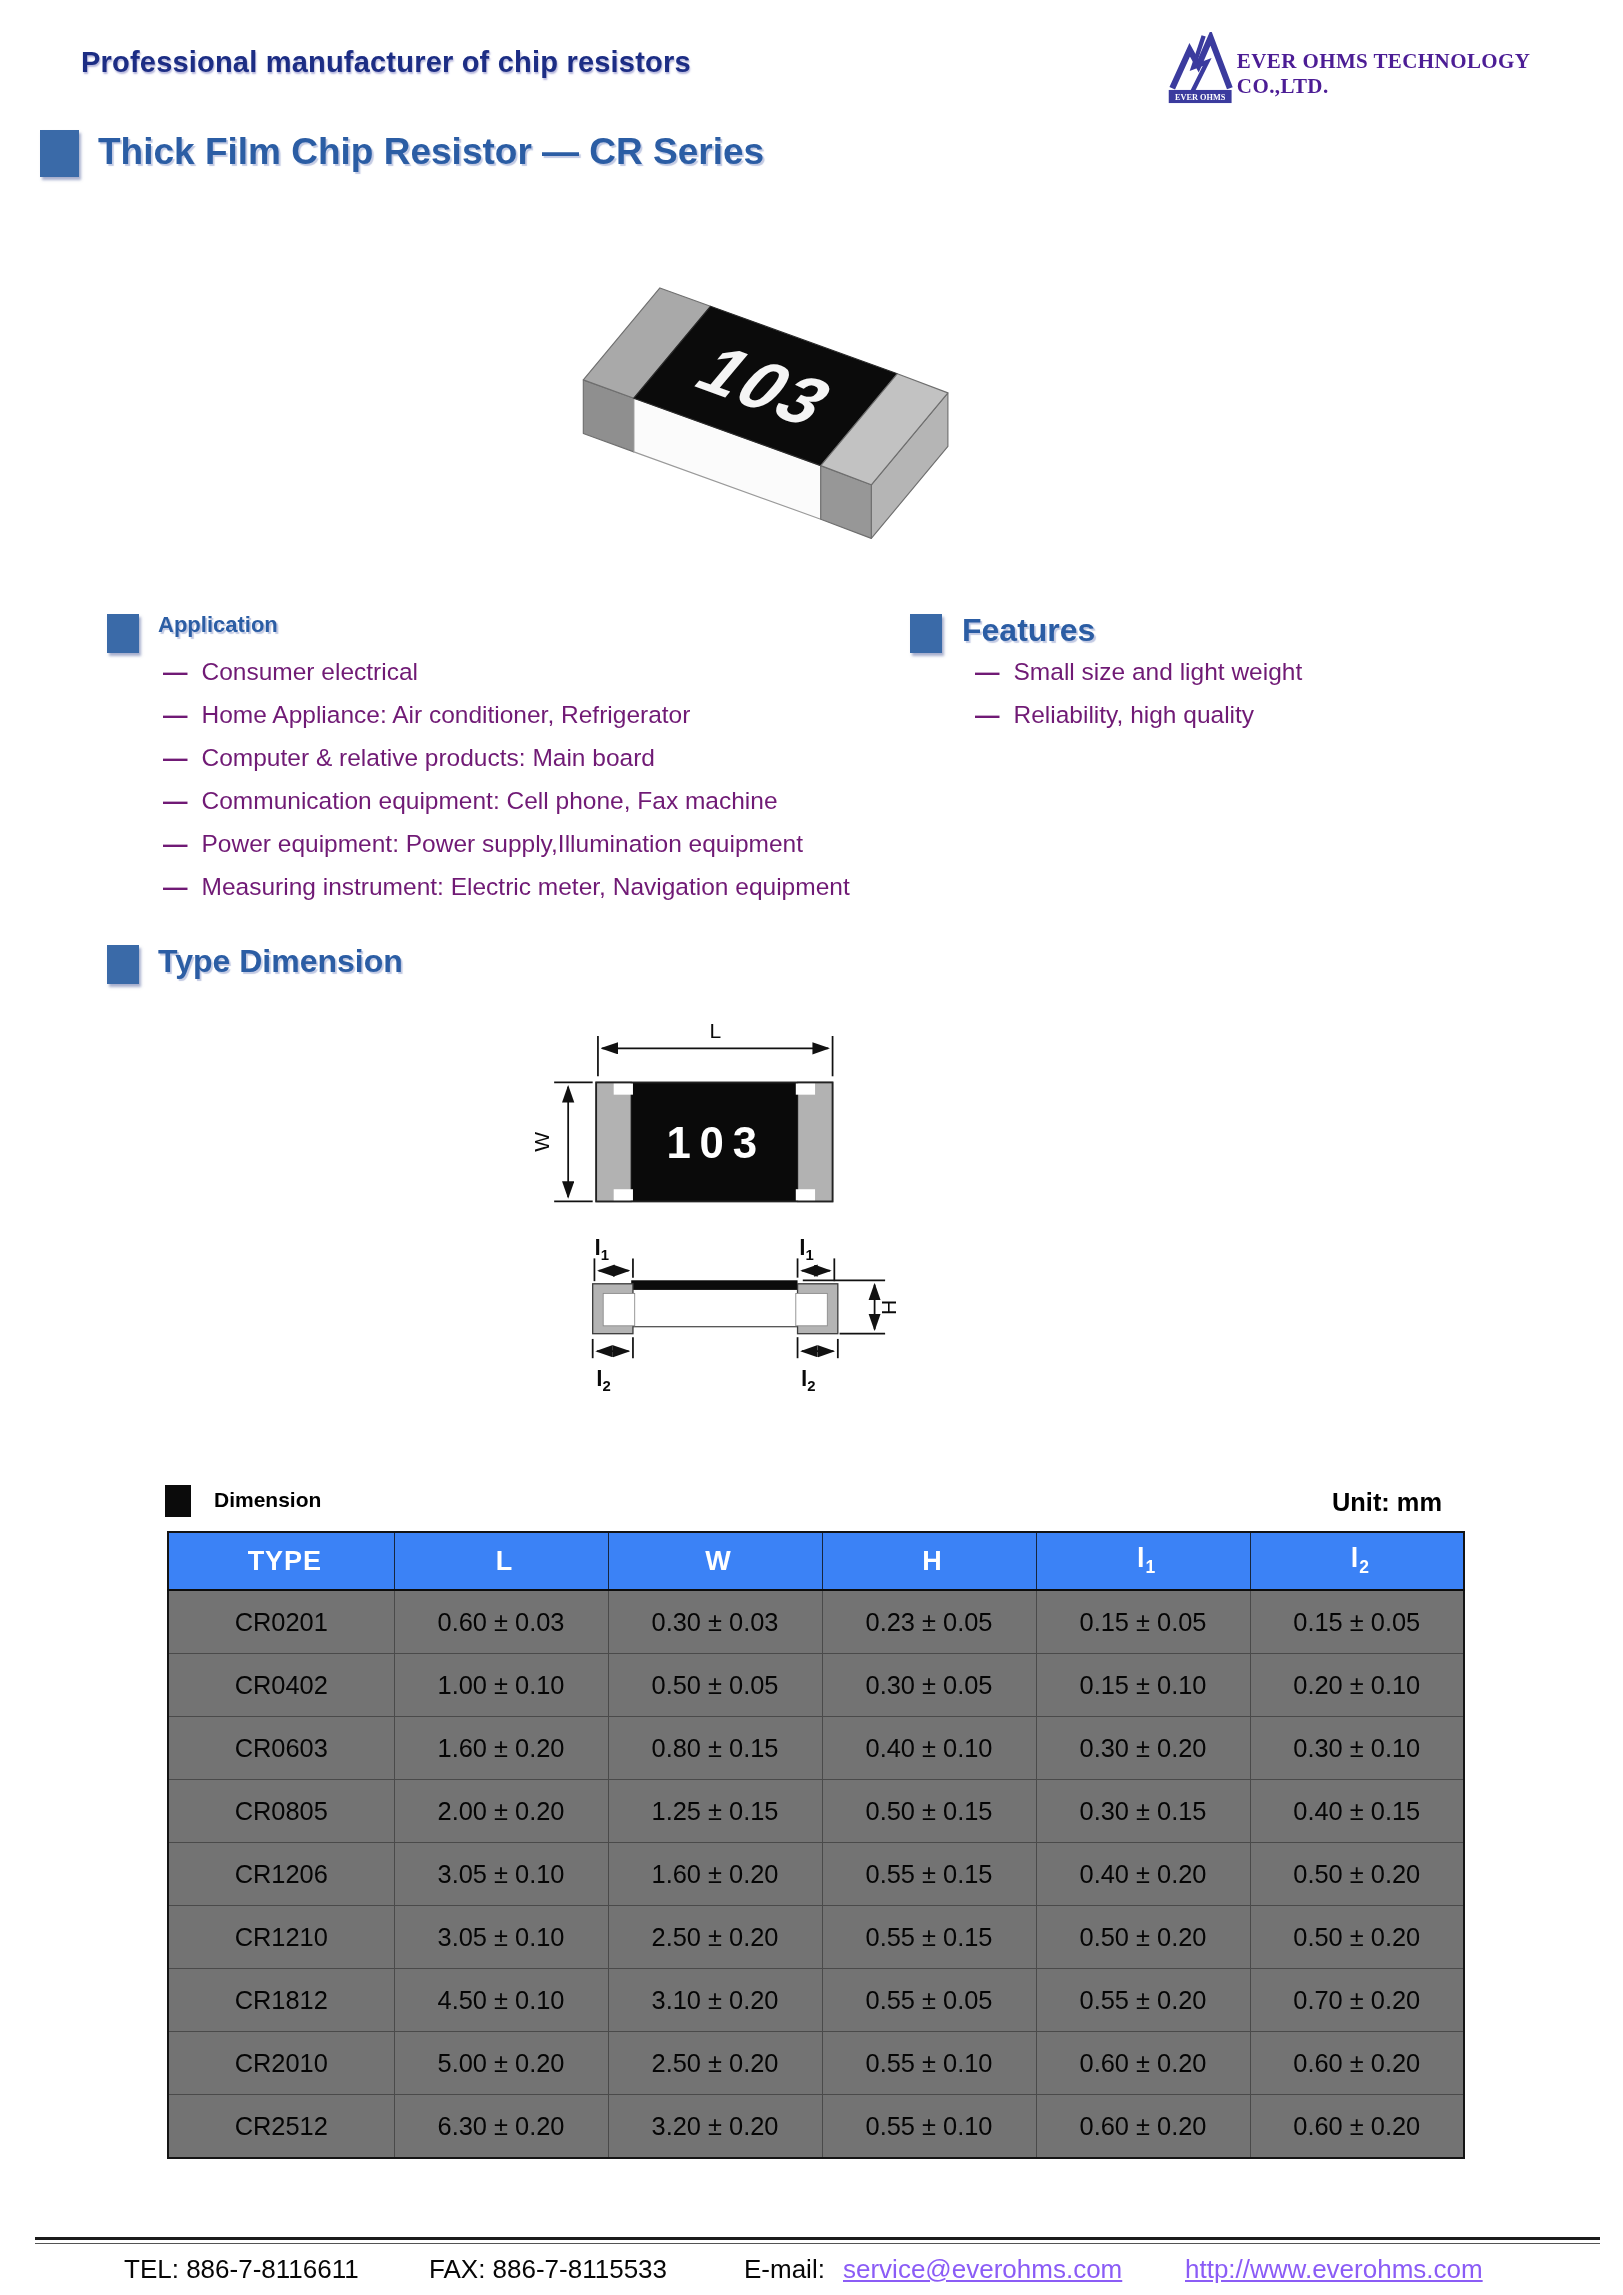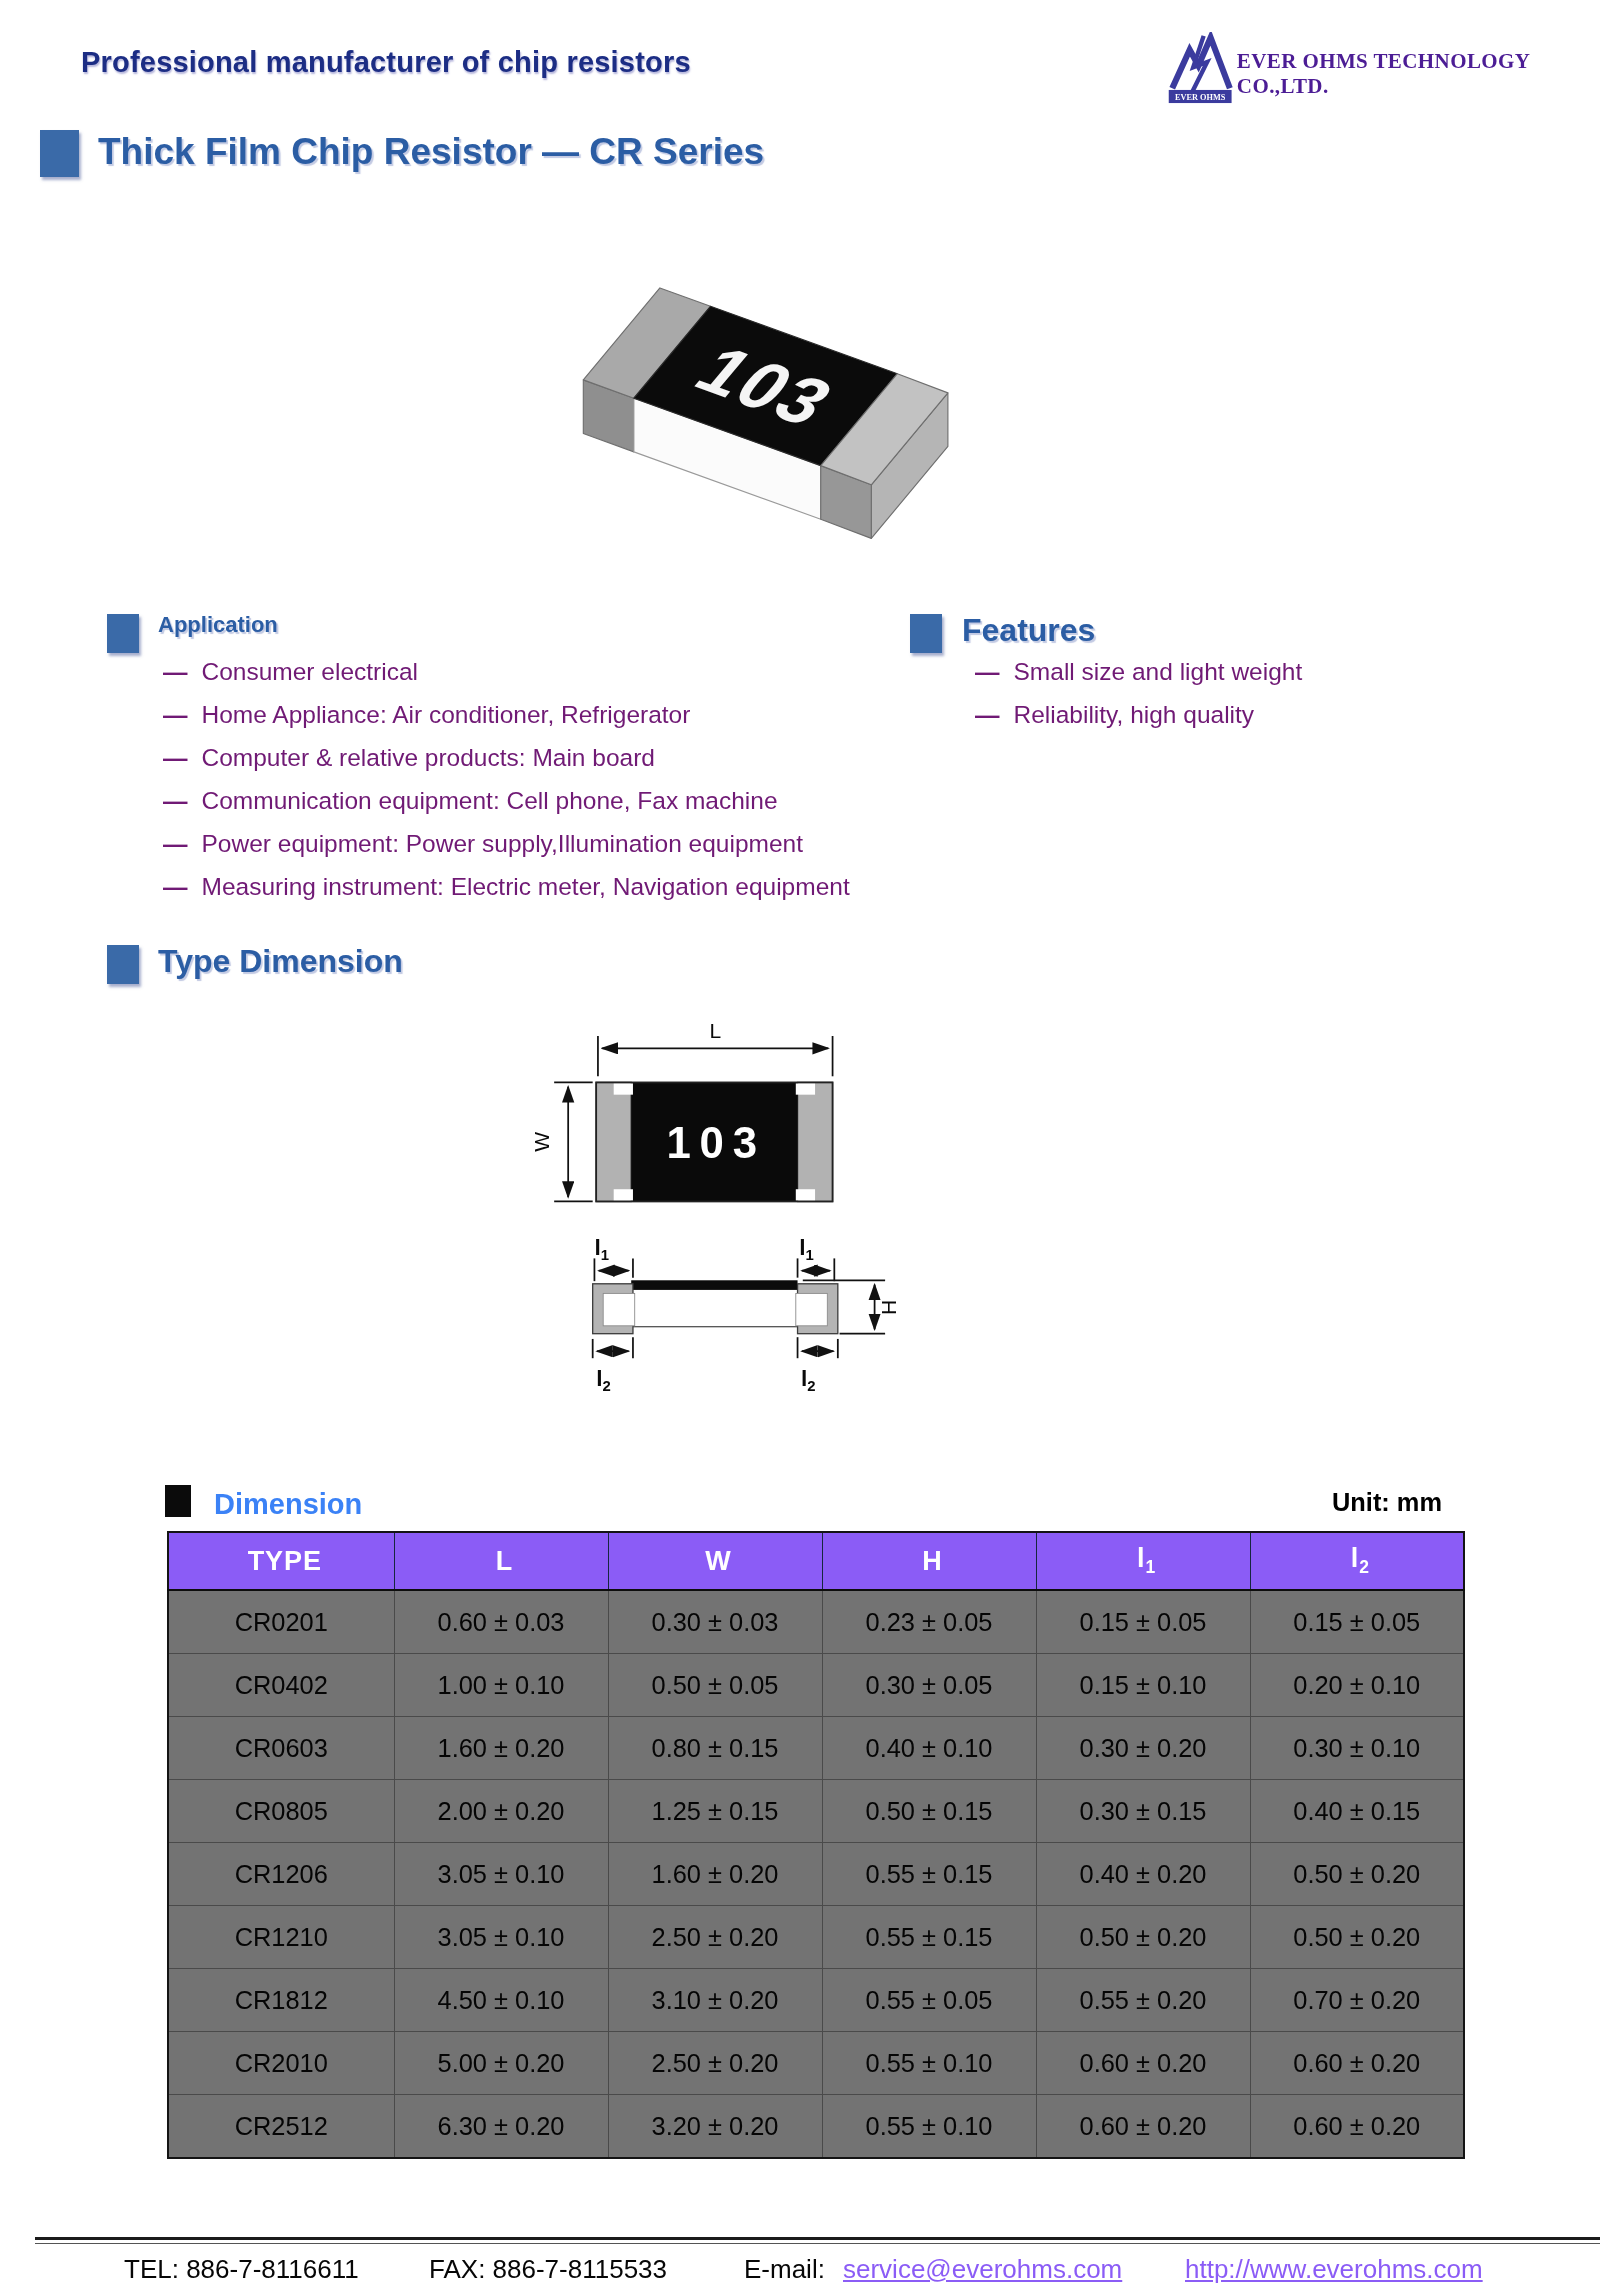--- a/index.html
+++ b/index.html
@@ -31,27 +31,27 @@
   .feat-list{left:975px;top:650px;}
   .blist li{font-size:24.5px;line-height:43px;color:#701a75;white-space:nowrap;}
   .blist .dash{margin-right:14px;font-weight:bold;}
 
   
   .chip-svg{position:absolute;left:491px;top:219px;width:491px;height:337px;}
   .diagram-svg{position:absolute;left:491px;top:1008px;width:438px;height:429px;}
 
   
   .dim-label-sq{position:absolute;left:165px;top:1485px;width:26px;height:32px;background:#0b0b0b;}
-  .dim-label{position:absolute;left:214px;top:1488px;font-size:29px;font-weight:bold;color:#3b82f6;}
+  .dim-label{position:absolute;left:214px;top:1488px;font-size:21px;font-weight:bold;color:#000000;}
   .unit-label{position:absolute;left:1332px;top:1488px;font-size:25.4px;font-weight:bold;color:#000;}
   table.dim-table{position:absolute;left:167px;top:1531px;width:1297px;border-collapse:collapse;
                   table-layout:fixed;border:2.6px solid #141414;}
   .dim-table col.c0{width:226px;}
   .dim-table col.cn{width:214px;}
-  .dim-table th{height:54px;background:#8b5cf6;color:#fff;font-size:27px;font-weight:bold;
+  .dim-table th{height:54px;background:#3b82f6;color:#fff;font-size:27px;font-weight:bold;
                 border:1.8px solid #16263f;border-bottom:2.6px solid #0d0d0d;letter-spacing:0.9px;padding-left:8px;}
   .dim-table th sub{font-size:17.5px;font-weight:bold;}
   .dim-table td{height:60px;text-align:center;font-size:25.4px;color:#050505;background:#737373;
                 border:1.8px solid #4a4a4a;border-top:1.8px solid #1f1f1f;white-space:nowrap;}
 
   
   .footer-rule{position:absolute;left:35px;top:2237px;width:1565px;height:2.6px;
                border-top:3.5px solid #1b1b1b;border-bottom:0.9px solid #555;}
   .footer{position:absolute;left:0;top:2254px;width:100%;height:35px;font-size:26px;color:#060606;}
   .footer span,.footer a{position:absolute;white-space:nowrap;}

